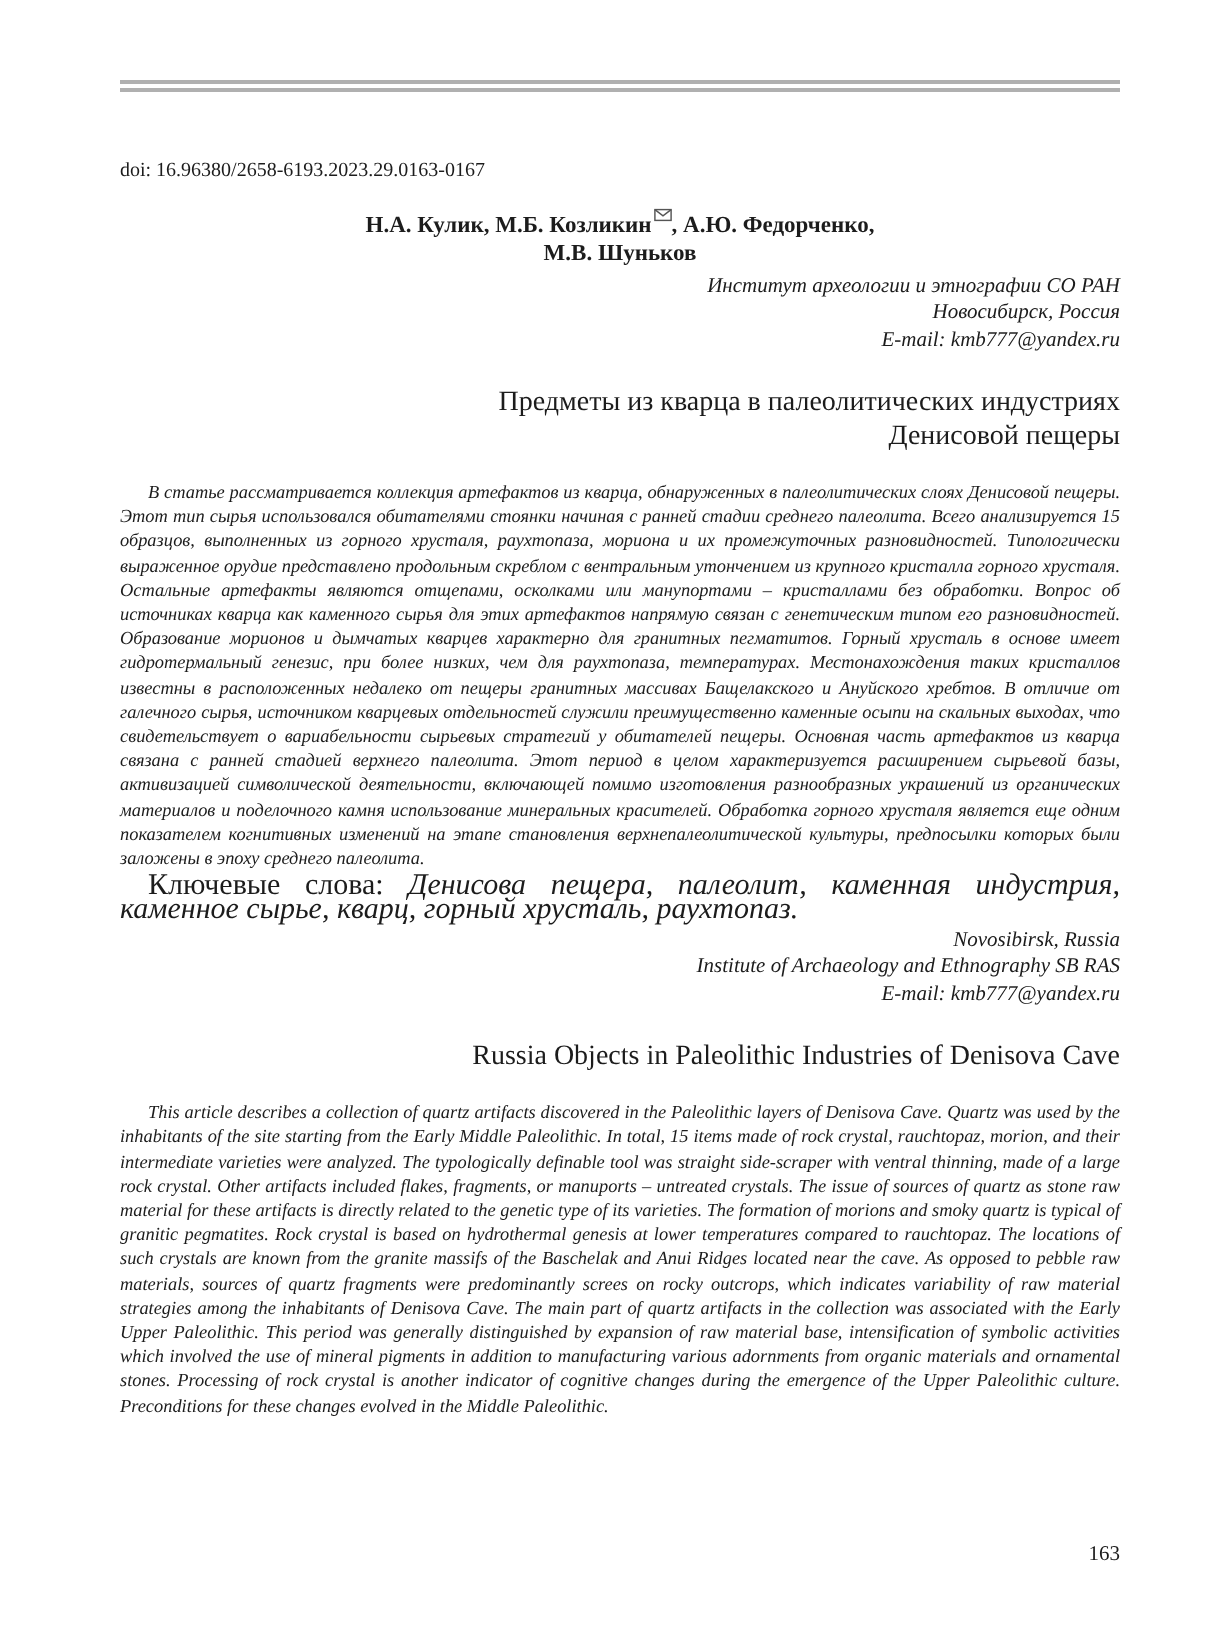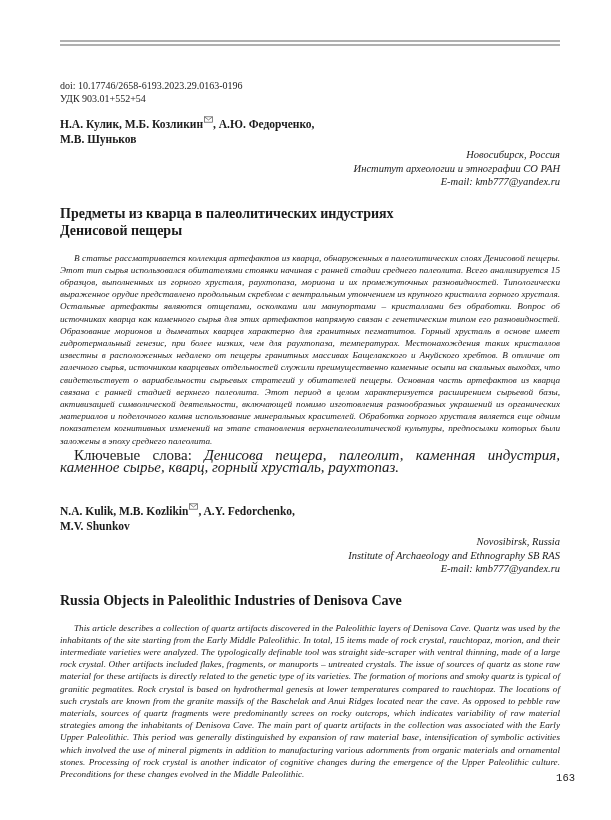--- a/index.html
+++ b/index.html
@@ -28,36 +28,36 @@
     border-top: 2px solid #b0b0b0;
     border-bottom: 2px solid #b0b0b0;
   }
   .meta {
     margin-top: 34px;
     font-size: 10px;
     line-height: 12.5px;
   }
   .authors {
     margin-top: 11px;
-    text-align: left;
+    text-align: center;
     font-weight: bold;
     font-size: 11.5px;
     line-height: 14.5px;
   }
   .affil {
     margin-top: 2px;
     text-align: right;
     font-style: italic;
     font-size: 10.5px;
     line-height: 13.5px;
   }
   .title {
     margin: 16px 0 0 0;
-    text-align: left;
-    font-weight: bold;
+    text-align: right;
+    font-weight: normal;
     font-size: 14px;
     line-height: 17px;
   }
   .abstract {
     margin: 13px 0 0 0;
     font-style: italic;
     font-size: 9.2px;
     line-height: 12.2px;
     text-align: justify;
     text-indent: 14px;
@@ -72,23 +72,22 @@
   }
   .keywords .kw-label {
     font-style: normal;
   }
   .authors-en-block {
     margin-top: 30px;
   }
   .pagenum {
     position: absolute;
     top: 772px;
-    right: 36px;
+    right: 51px;
     font-size: 10.5px;
-    font-family: Liberation Mono, monospace;
   }
   .env-icon {
     display: inline-block;
     width: 9px;
     height: 7px;
     vertical-align: 5px;
     margin-left: 1px;
   }
   .env-icon svg {
     display: block;
@@ -98,54 +97,46 @@
 </style>
 </head>
 <body>
 
 <div class="page">
   <div class="content">
 
     <div class="top-rule"></div>
 
     <div class="meta">
-      <div>doi: 10.17746/2658-6193.2023.29.0163-0196</div>
-      <div>УДК 903.01+552+54</div>
+      <div>doi: 16.96380/2658-6193.2023.29.0163-0167</div>
     </div>
 
     <div class="authors">
       <span>Н.А. Кулик, М.Б. Козликин</span><span class="env-icon"><svg viewBox="0 0 10 7">
             <rect x="0.5" y="0.5" width="9" height="6" fill="none" stroke="#555" stroke-width="0.8"></rect>
             <path d="M0.5,0.5 L5,4 L9.5,0.5" fill="none" stroke="#555" stroke-width="0.8"></path>
           </svg></span><span>, А.Ю. Федорченко,</span><br>
       <span>М.В. Шуньков</span>
     </div>
 
     <div class="affil">
+      <div>Институт археологии и этнографии СО РАН</div>
       <div>Новосибирск, Россия</div>
-      <div>Институт археологии и этнографии СО РАН</div>
       <div>E-mail: kmb777@yandex.ru</div>
     </div>
 
     <h1 class="title">
       <span>Предметы из кварца в палеолитических индустриях</span><br>
       <span>Денисовой пещеры</span>
     </h1>
 
     <p class="abstract">В статье рассматривается коллекция артефактов из кварца, обнаруженных в палеолитических слоях Денисовой пещеры. Этот тип сырья использовался обитателями стоянки начиная с ранней стадии среднего палеолита. Всего анализируется 15 образцов, выполненных из горного хрусталя, раухтопаза, мориона и их промежуточных разновидностей. Типологически выраженное орудие представлено продольным скреблом с вентральным утончением из крупного кристалла горного хрусталя. Остальные артефакты являются отщепами, осколками или манупортами – кристаллами без обработки. Вопрос об источниках кварца как каменного сырья для этих артефактов напрямую связан с генетическим типом его разновидностей. Образование морионов и дымчатых кварцев характерно для гранитных пегматитов. Горный хрусталь в основе имеет гидротермальный генезис, при более низких, чем для раухтопаза, температурах. Местонахождения таких кристаллов известны в расположенных недалеко от пещеры гранитных массивах Бащелакского и Ануйского хребтов. В отличие от галечного сырья, источником кварцевых отдельностей служили преимущественно каменные осыпи на скальных выходах, что свидетельствует о вариабельности сырьевых стратегий у обитателей пещеры. Основная часть артефактов из кварца связана с ранней стадией верхнего палеолита. Этот период в целом характеризуется расширением сырьевой базы, активизацией символической деятельности, включающей помимо изготовления разнообразных украшений из органических материалов и поделочного камня использование минеральных красителей. Обработка горного хрусталя является еще одним показателем когнитивных изменений на этапе становления верхнепалеолитической культуры, предпосылки которых были заложены в эпоху среднего палеолита.</p>
 
     <p class="keywords"><span class="kw-label">Ключевые слова:</span><span> Денисова пещера, палеолит, каменная индустрия, каменное сырье, кварц, горный хрусталь, раухтопаз.</span></p>
 
-    <div class="authors authors-en-block">
-      <span>N.A. Kulik, M.B. Kozlikin</span><span class="env-icon"><svg viewBox="0 0 10 7">
-            <rect x="0.5" y="0.5" width="9" height="6" fill="none" stroke="#555" stroke-width="0.8"></rect>
-            <path d="M0.5,0.5 L5,4 L9.5,0.5" fill="none" stroke="#555" stroke-width="0.8"></path>
-          </svg></span><span>, A.Y. Fedorchenko,</span><br>
-      <span>M.V. Shunkov</span>
-    </div>
 
     <div class="affil">
       <div>Novosibirsk, Russia</div>
       <div>Institute of Archaeology and Ethnography SB RAS</div>
       <div>E-mail: kmb777@yandex.ru</div>
     </div>
 
     <h1 class="title">Russia Objects in Paleolithic Industries of Denisova Cave</h1>
 
     <p class="abstract">This article describes a collection of quartz artifacts discovered in the Paleolithic layers of Denisova Cave. Quartz was used by the inhabitants of the site starting from the Early Middle Paleolithic. In total, 15 items made of rock crystal, rauchtopaz, morion, and their intermediate varieties were analyzed. The typologically definable tool was straight side-scraper with ventral thinning, made of a large rock crystal. Other artifacts included flakes, fragments, or manuports – untreated crystals. The issue of sources of quartz as stone raw material for these artifacts is directly related to the genetic type of its varieties. The formation of morions and smoky quartz is typical of granitic pegmatites. Rock crystal is based on hydrothermal genesis at lower temperatures compared to rauchtopaz. The locations of such crystals are known from the granite massifs of the Baschelak and Anui Ridges located near the cave. As opposed to pebble raw materials, sources of quartz fragments were predominantly screes on rocky outcrops, which indicates variability of raw material strategies among the inhabitants of Denisova Cave. The main part of quartz artifacts in the collection was associated with the Early Upper Paleolithic. This period was generally distinguished by expansion of raw material base, intensification of symbolic activities which involved the use of mineral pigments in addition to manufacturing various adornments from organic materials and ornamental stones. Processing of rock crystal is another indicator of cognitive changes during the emergence of the Upper Paleolithic culture. Preconditions for these changes evolved in the Middle Paleolithic.</p>

